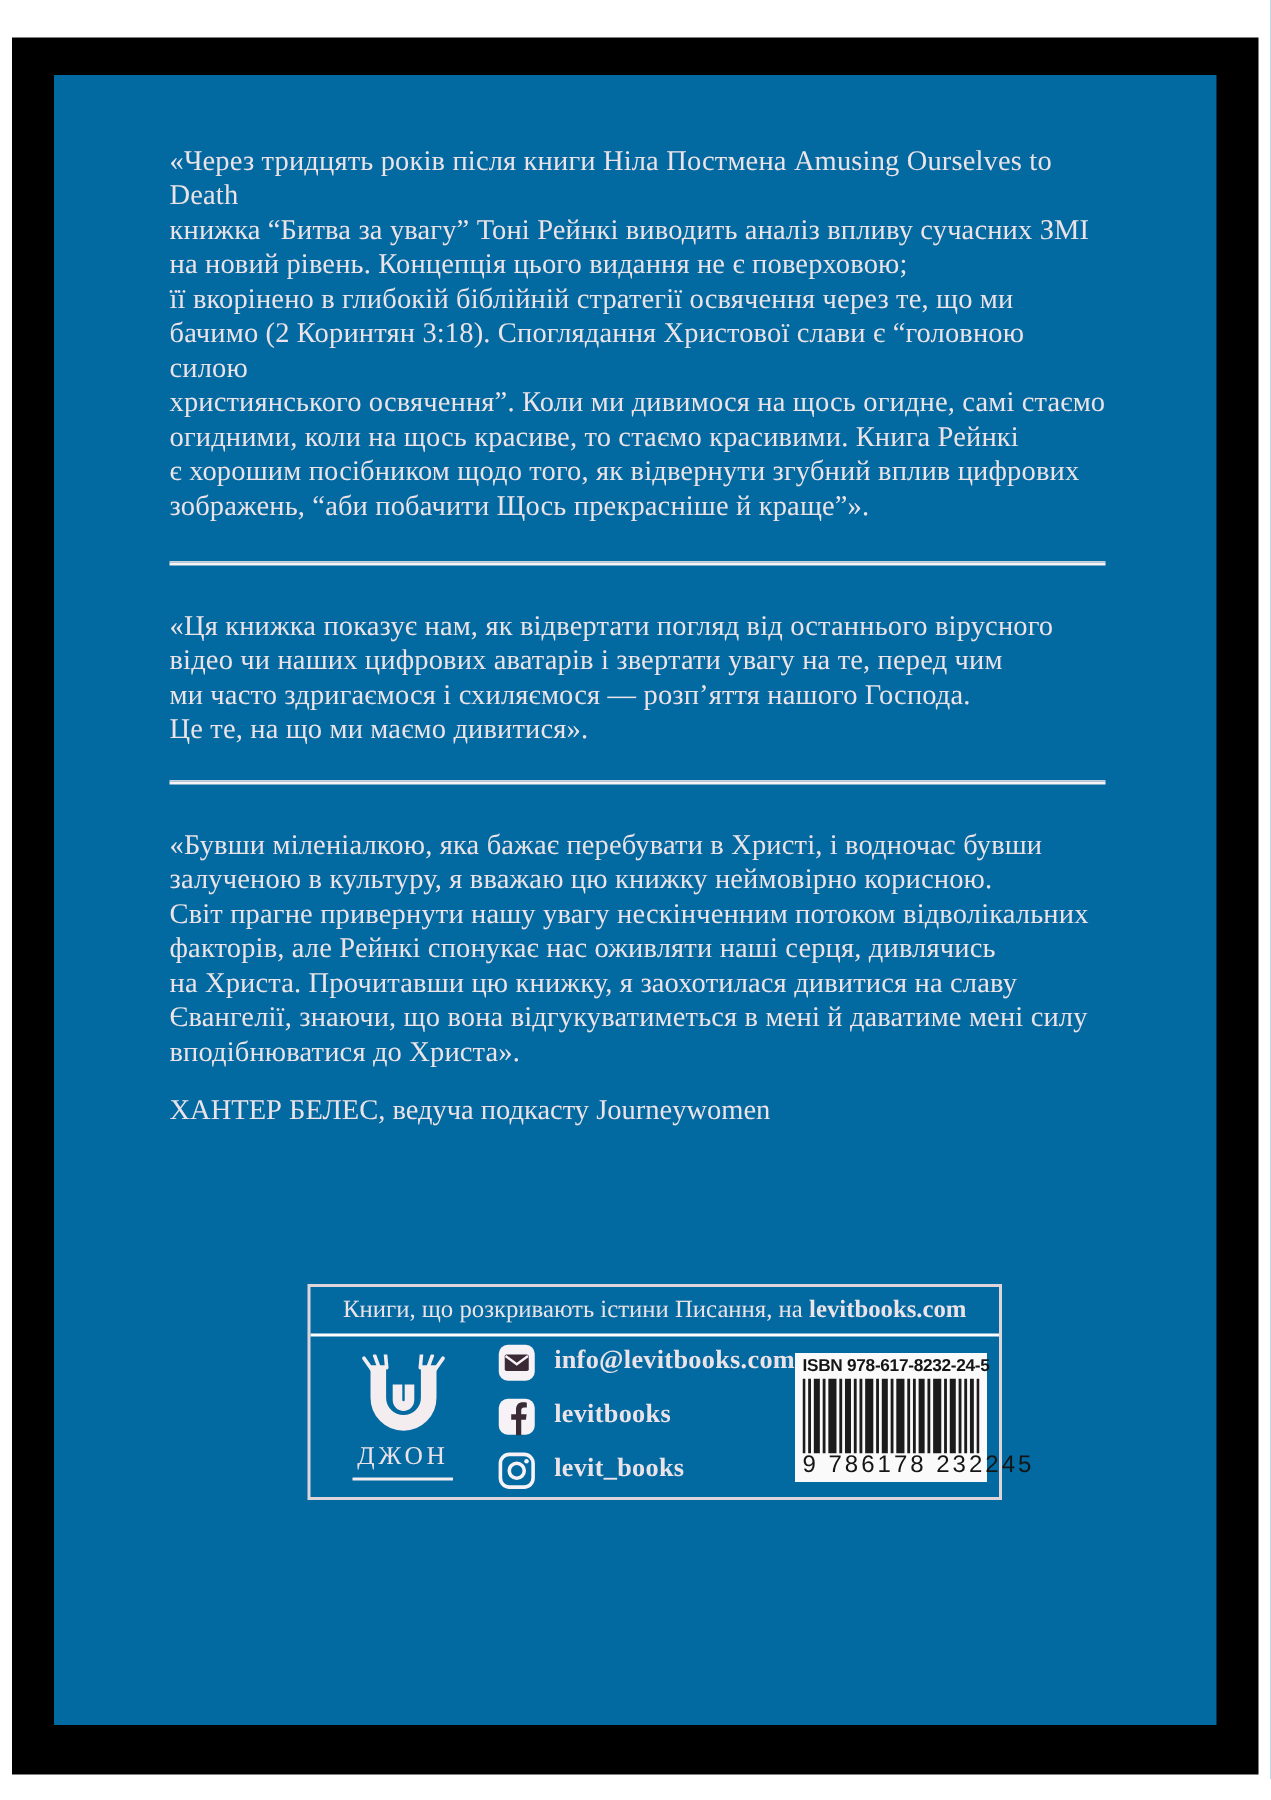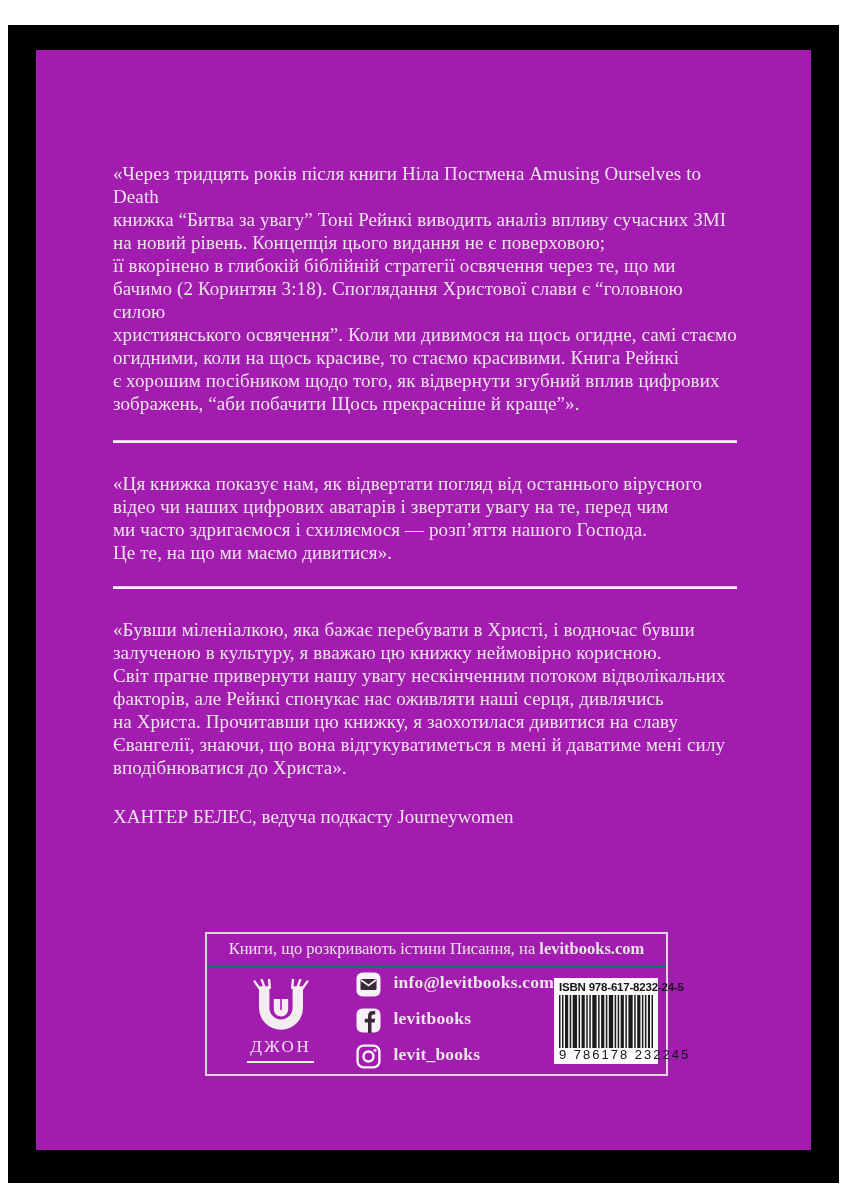--- a/index.html
+++ b/index.html
@@ -11,23 +11,23 @@
   }
   .frame {
     position: absolute;
     left: 8px; top: 25px;
     width: 831px; height: 1158px;
     background: #000000;
     padding: 25px 28px 33px 28px;
   }
   .cover {
     width: 775px; height: 1100px;
-    background: #a21caf;
+    background: #0369a1;
     color: #ebe3e7;
-    padding: 112px 74px 0 77px;
+    padding: 46px 74px 0 77px;
     overflow: hidden;
   }
   .quote {
     font-size: 19px;
     line-height: 23px;
     white-space: pre-line;
     letter-spacing: 0.1px;
   }
   .attribution {
     font-size: 19px;
@@ -37,35 +37,35 @@
   }
   .divider {
     height: 2px;
     border-top: 1px solid rgba(236,228,232,0.85);
     border-bottom: 2px solid #f7f2f5;
     margin-top: 25px;
   }
   .endorsement-2 { margin-top: 29px; }
   .endorsement-3 { margin-top: 29px; }
   .attribution-2 { margin-top: 12px; }
-  .attribution-3 { margin-top: 26px; }
+  .attribution-3 { margin-top: 16px; }
   .divider-2 { margin-top: 22px; }
 
   
   .footer-box {
     margin-top: 104px;
     margin-left: 92px;
     width: 463px;
     border: 2px solid #ddd5d9;
   }
   .footer-header {
     text-align: center;
     font-size: 16.5px;
     padding: 5px 4px 6px 4px;
-    border-bottom: 2px solid #0f766e;
+    border-bottom: 2px solid #ffffff;
     white-space: nowrap;
   }
   .footer-header b { font-weight: bold; }
   .footer-body {
     display: flex;
     align-items: center;
     height: 107px;
     padding: 0 8px 0 14px;
   }
   .logo-block {
@@ -95,39 +95,39 @@
     gap: 12px;
   }
   .contact-label {
     font-size: 17.5px;
     font-weight: bold;
     letter-spacing: 0.2px;
   }
   .icon-box { width: 25px; height: 25px; display: block; }
 
   .barcode-block {
-    width: 104px;
+    width: 128px;
     height: 86px;
     background: #fbfafa;
     color: #151515;
     display: flex;
     flex-direction: column;
     padding: 3px 5px 2px 5px;
     font-family: "Liberation Sans", "DejaVu Sans", sans-serif;
   }
   .isbn-label {
     font-size: 11.5px;
     font-weight: bold;
     text-align: center;
     white-space: nowrap;
     letter-spacing: -0.2px;
   }
   .barcode-bars { flex: 1; margin-top: 2px; width: 100%; }
   .barcode-digits {
-    font-size: 13px;
+    font-size: 16px;
     text-align: center;
     letter-spacing: 2px;
     white-space: nowrap;
     margin-top: -1px;
   }
 </style>
 </head>
 <body>
 
 <div class="frame">

